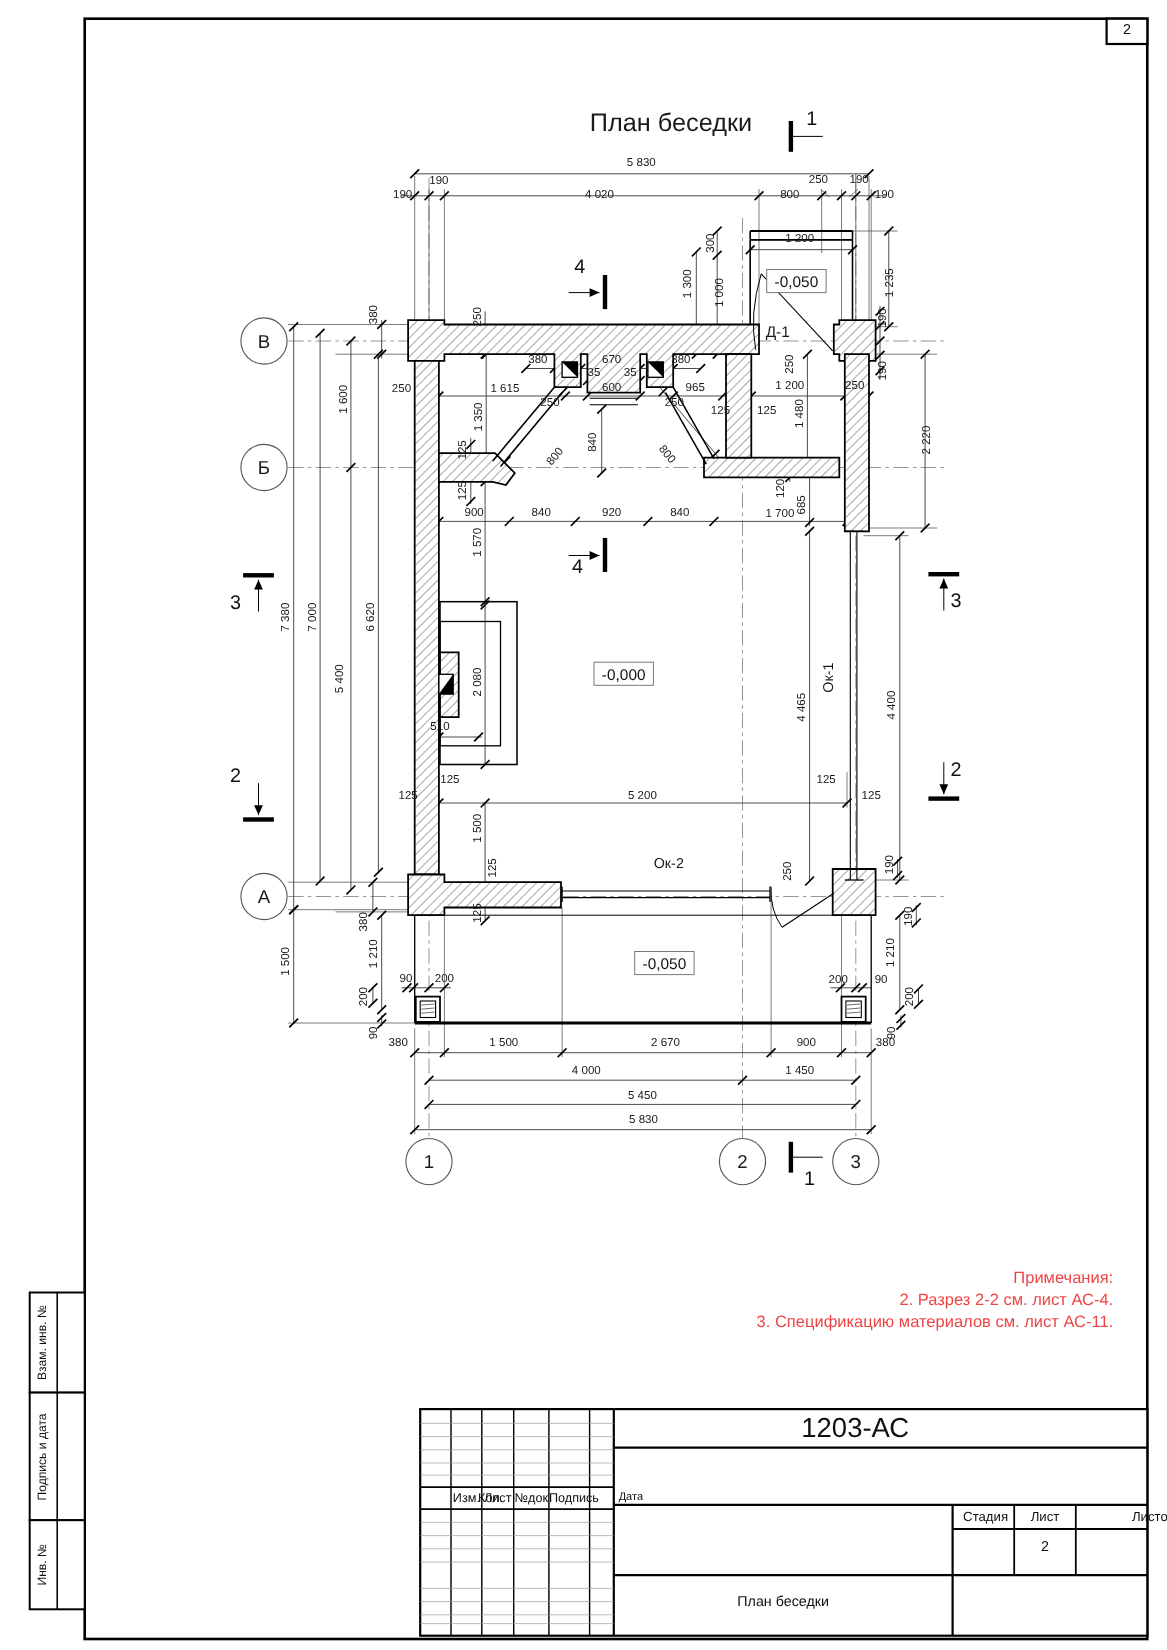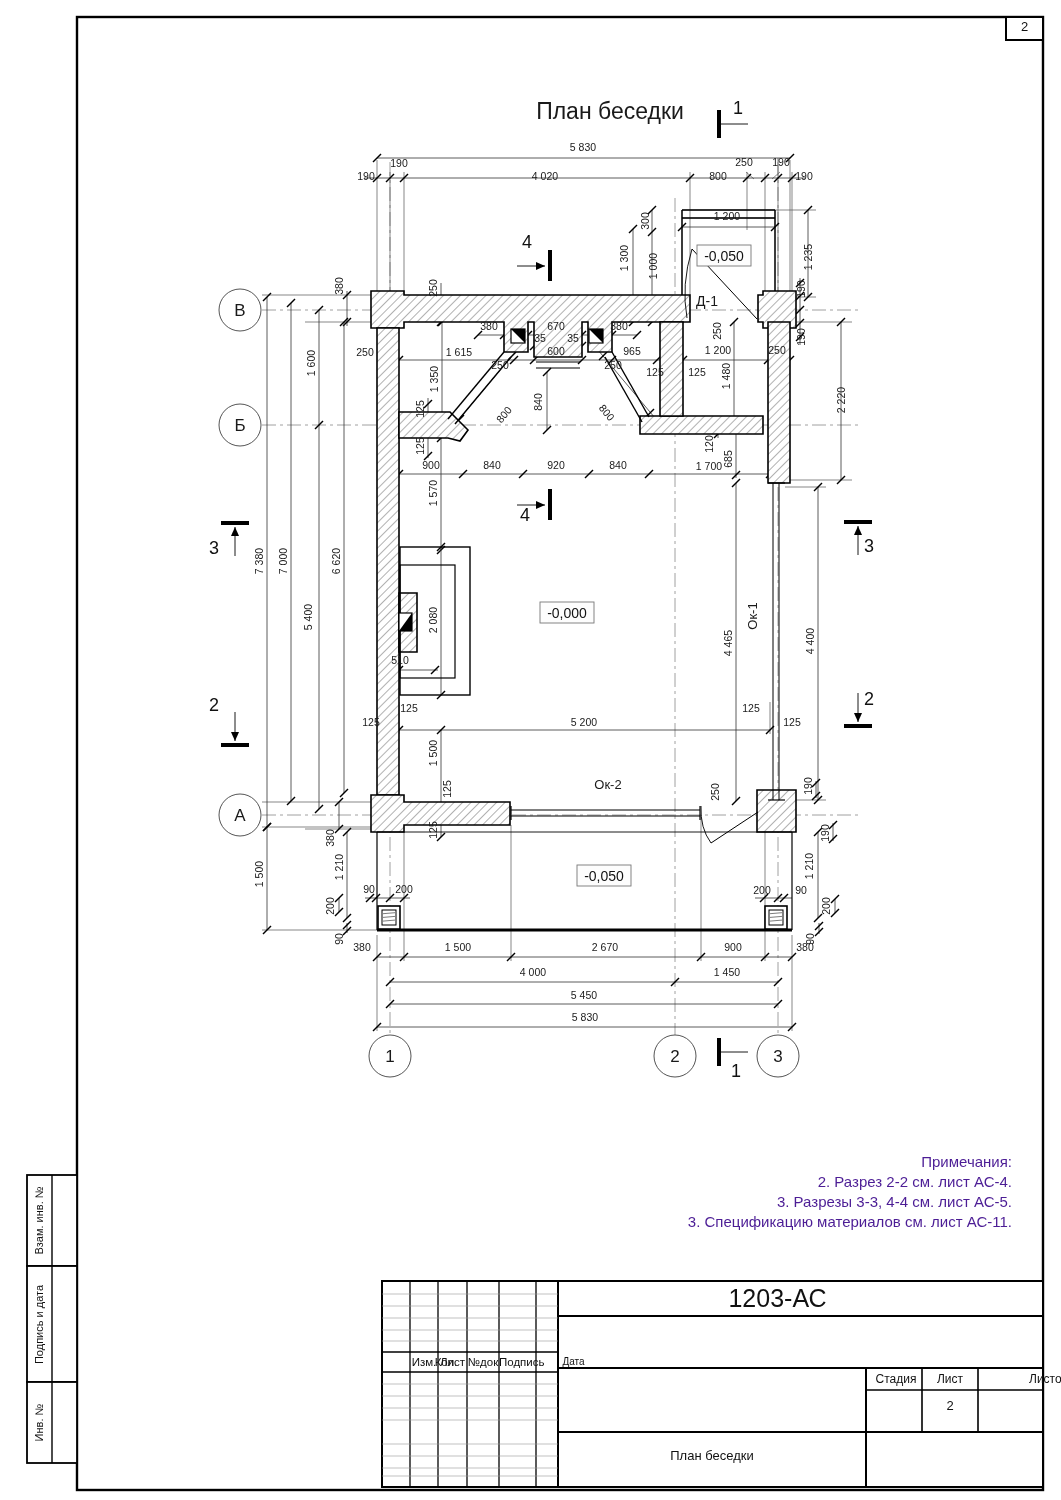--- a/index.html
+++ b/index.html
@@ -1,21 +1,21 @@
 <!DOCTYPE html>
 <html><head>
 <meta charset="utf-8">
 <style>
   html,body{margin:0;padding:0;background:#e8e8e8;}
   #sheet{position:relative;width:1061px;height:1500px;background:#ffffff;font-family:"Liberation Sans",sans-serif;color:#111;overflow:hidden;}
   #plan-svg{position:absolute;left:0;top:0;}
   .ov{position:absolute;box-sizing:border-box;}
   #sheet-title{left:470px;top:98px;width:280px;text-align:center;font-size:23px;color:#1a1a1a;}
   #page-number{left:1006px;top:19px;width:37px;height:20px;text-align:center;font-size:13px;}
-  #notes{top:1152px;right:49px;text-align:right;font-size:15px;line-height:20px;color:#4c1d95;}
+  #notes{top:1152px;right:49px;text-align:right;font-size:15px;line-height:20px;color:#ef4444;}
   .stamp-label{transform:rotate(-90deg);text-align:center;font-size:11px;height:25px;line-height:25px;}
   #doc-number{left:558px;top:1283px;width:439px;height:30px;text-align:center;font-size:25px;line-height:30px;}
   .tb-col{top:1354px;height:16px;text-align:center;font-size:11.5px;line-height:16px;}
   .tb-stage{top:1371px;height:16px;text-align:center;font-size:12px;line-height:16px;}
   #sheet-value{left:922px;top:1398px;width:56px;height:20px;text-align:center;font-size:13px;}
   #drawing-name{left:558px;top:1448px;width:308px;height:20px;text-align:center;font-size:13px;}
 </style>
 </head>
 <body>
 
@@ -521,21 +521,20 @@
       </g>
   </svg>
 
   <div class="ov" id="sheet-title">План беседки</div>
   <div class="ov" id="page-number">2</div>
 
   <div class="ov" id="notes">
     <div>Примечания:</div>
     <div id="notes-items">
         <div>2. Разрез 2-2 см. лист АС-4.</div>
-        <div>3. Разрезы 3-3, 4-4 см. лист АС-5.</div>
         <div>3. Спецификацию материалов см. лист АС-11.</div>
       </div>
   </div>
 
   <div class="ov stamp-label" style="left:-6px;top:1208px;width:91px;">Взам. инв. №</div>
   <div class="ov stamp-label" style="left:-19px;top:1312px;width:116px;">Подпись и дата</div>
   <div class="ov stamp-label" style="left:-1px;top:1410px;width:81px;">Инв. №</div>
 
   <div class="ov" id="doc-number">1203-АС</div>
   <div class="ov tb-col" style="left:382px;width:28px;margin-left:28px;">Изм.</div>

